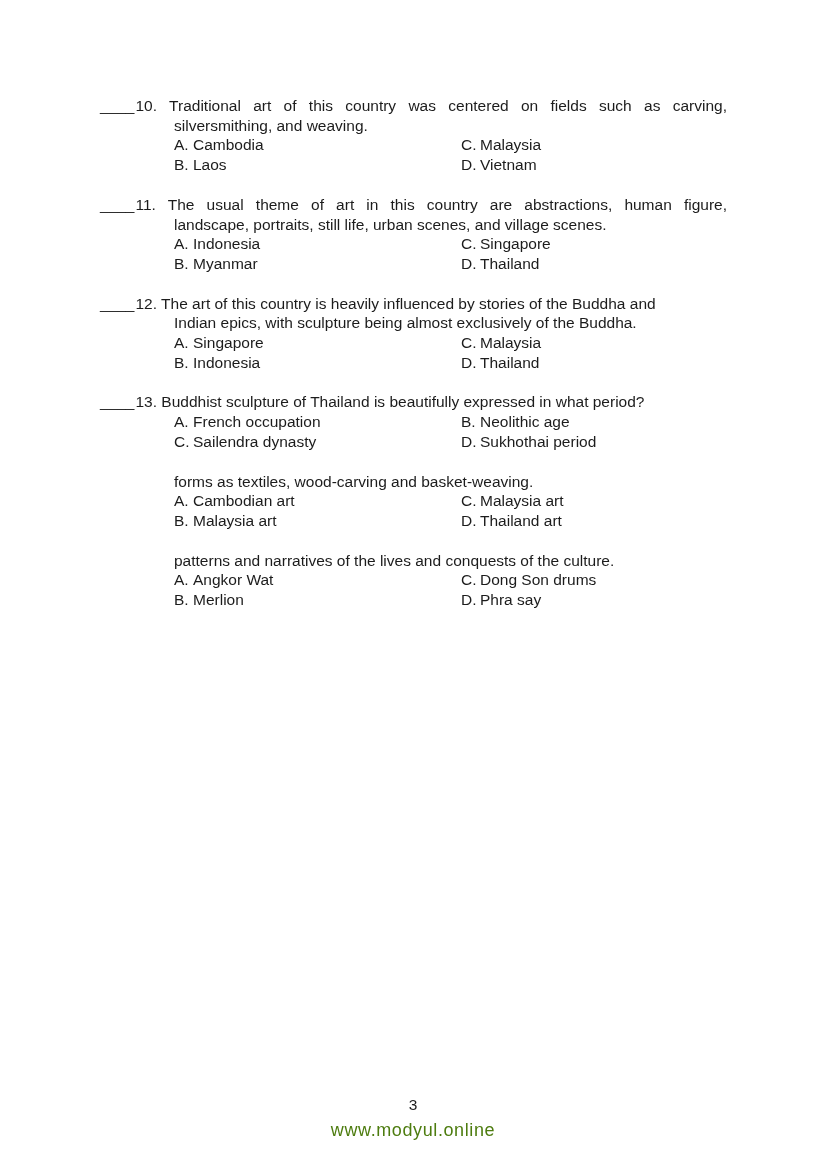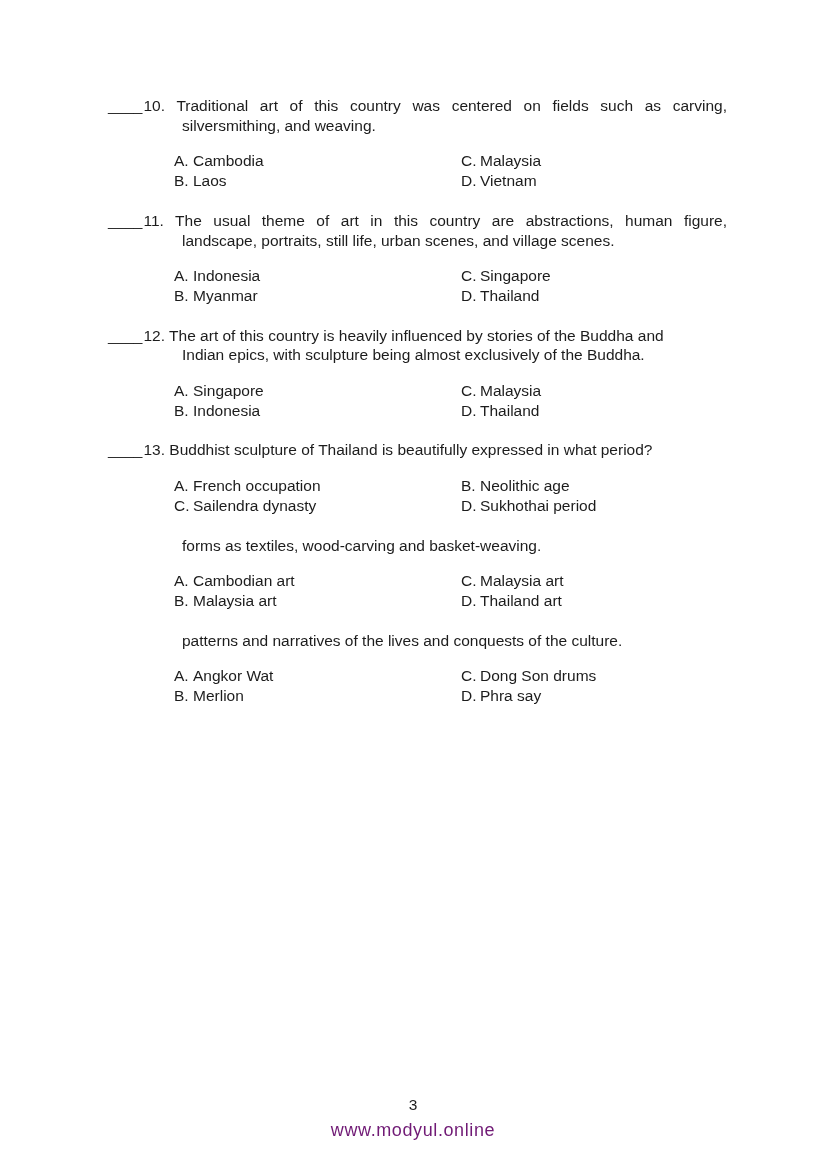--- a/index.html
+++ b/index.html
@@ -9,33 +9,33 @@
     position:relative;
     font-family:"Liberation Sans", sans-serif;
     color:#1c1c1c;
     overflow:hidden;
   }
   .content {
     position:absolute; left:100px; top:96px; width:627px;
     font-size:15.5px; line-height:19.7px;
   }
   .question { margin-bottom:20px; }
-  .line { display:block; white-space:nowrap;margin-left:8px; }
+  .line { display:block; white-space:nowrap; }
   .line.cont { padding-left:74px; }
   .line.stretch { text-align-last:justify; }
   .q-num { margin-left:1px; }
-  .opts { padding-left:74px; display:grid; grid-template-columns:287px 1fr;margin-top:16px; }
+  .opts { padding-left:74px; display:grid; grid-template-columns:287px 1fr; }
   .opt-letter { display:inline-block; width:19px; }
   .page-num {
     position:absolute; top:1096px; left:0; width:100%;
     text-align:center; font-size:15.5px; color:#1c1c1c;
   }
   .watermark {
     position:absolute; top:1120px; left:0; width:100%;
-    text-align:center; font-size:18px; color:#701a75; letter-spacing:0.6px;
+    text-align:center; font-size:18px; color:#4d7c0f; letter-spacing:0.6px;
   }
 </style>
 </head>
 <body>
 
 <main class="content">
 
   <div class="question">
     <p class="q-para">
       <span class="line first stretch"><span class="blank">____</span><span class="q-num">10.</span> <span>Traditional art of this country was centered on fields such as carving,</span></span>

